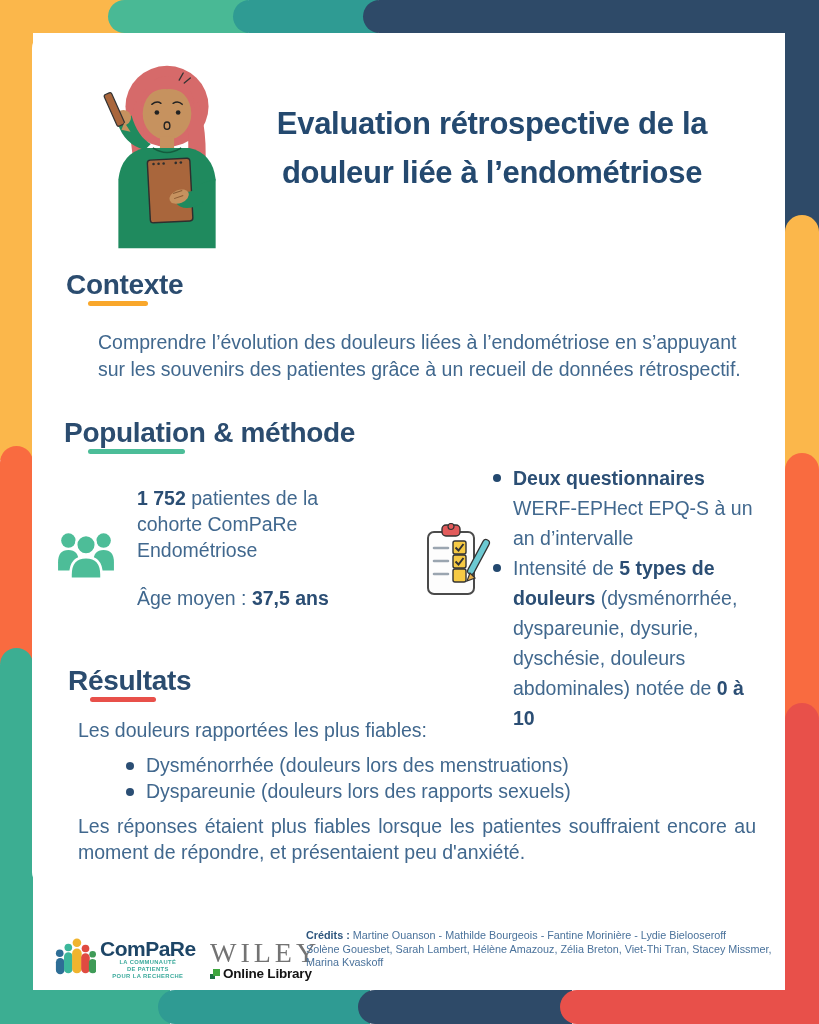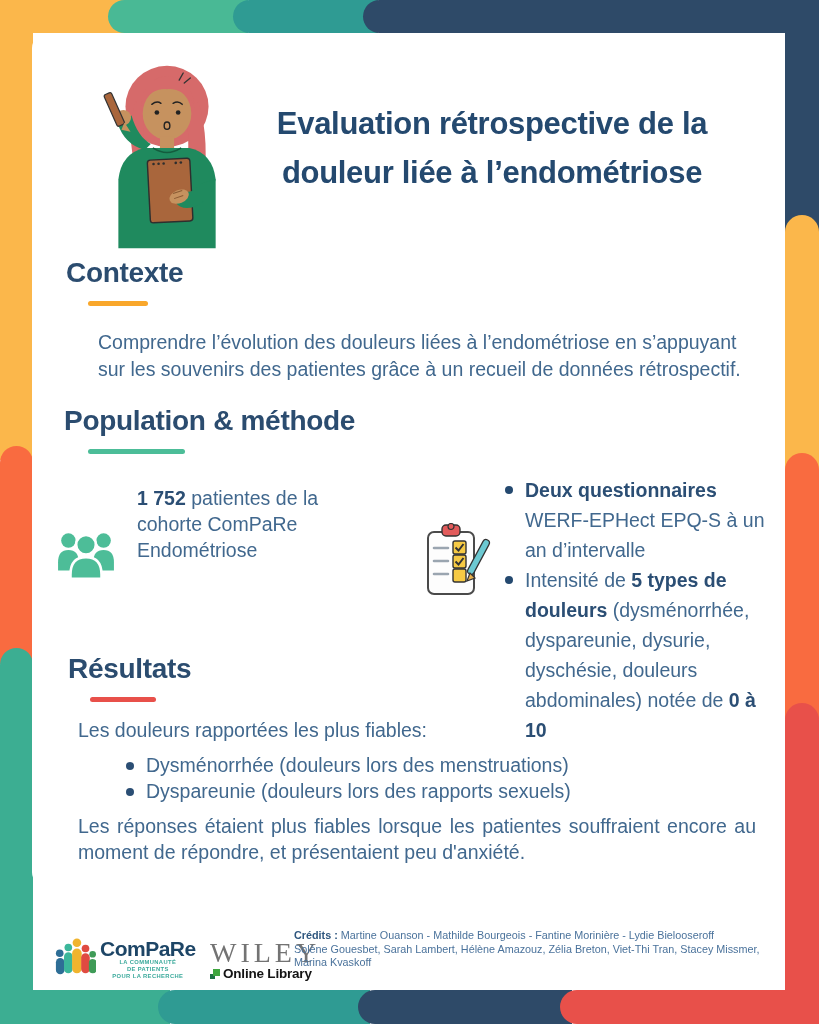--- a/index.html
+++ b/index.html
@@ -38,39 +38,39 @@
 
   
   .illustration{left:58px;top:22px;width:152px;height:194px;}
   .page-title{
     left:188px;top:66px;width:544px;text-align:center;
     font-size:31px;font-weight:800;line-height:49px;color:#24496F;
     letter-spacing:-0.3px;
   }
 
   
-  .sec-h{font-size:28px;font-weight:800;color:#2B4C6F;letter-spacing:-0.3px;}
+  .sec-h{font-size:28px;font-weight:800;color:#2B4C6F;letter-spacing:-0.3px;margin-top:12px;}
   .h-contexte{left:34px;top:224px;}
   .h-population{left:32px;top:372px;}
   .h-resultats{left:36px;top:620px;}
   .underline{height:5px;border-radius:3px;}
   .u-contexte{left:56px;top:268px;width:60px;background:#F9A72B;}
   .u-population{left:56px;top:416px;width:97px;background:#4CBD98;}
   .u-resultats{left:58px;top:664px;width:66px;background:#E8504A;}
 
   
   .body-text{font-size:19.5px;line-height:26.5px;color:#41688E;}
   .contexte-body{left:38px;top:296px;width:664px;margin-left:28px;}
 
   
   .pop-icon{left:24px;top:494px;width:60px;height:52px;}
   .pop-text{left:105px;top:452px;width:195px;font-size:19.5px;line-height:26px;color:#41688E;}
   .pop-age{margin-top:22px;}
   .clipboard-icon{left:390px;top:490px;width:70px;height:76px;}
-  .method-list{left:458px;top:430px;width:268px;margin:12px;padding:0;list-style:none;
+  .method-list{left:458px;top:430px;width:268px;margin:0;padding:0;list-style:none;
     font-size:19.5px;line-height:30px;color:#41688E;}
   .method-list li{position:relative;padding-left:23px;}
   .method-list li::before{
     content:'';position:absolute;left:3px;top:11px;width:8px;height:8px;
     border-radius:50%;background:#24496F;}
   .seg-b{font-weight:700;color:#2B4E74;}
 
   
   .res-body{left:46px;top:684px;width:678px;font-size:19.5px;line-height:26.5px;color:#41688E;}
   .res-list{margin:8px;padding:0 0 0 40px;list-style:none;}
@@ -89,21 +89,21 @@
   .compare-words{margin-left:4px;}
   .compare-name{font-size:21px;font-weight:800;color:#1D4566;letter-spacing:-0.5px;line-height:20px;}
   .compare-tag{font-size:5.8px;font-weight:700;color:#3AA99B;letter-spacing:0.4px;line-height:7px;}
   .wiley-logo{left:178px;top:908px;width:110px;}
   .wiley-name{font-family:"Liberation Serif", serif;font-size:28px;letter-spacing:4px;color:#737373;line-height:24px;}
   .wiley-sub{display:flex;align-items:center;margin-top:1px;}
   .wiley-mark{width:10px;height:10px;position:relative;margin-right:3px;flex:0 0 auto;}
   .wiley-mark .sq1{position:absolute;left:0;bottom:0;width:5px;height:5px;background:#1E7145;}
   .wiley-mark .sq2{position:absolute;right:0;top:0;width:7px;height:7px;background:#3FA63F;}
   .wiley-sub-text{font-size:13.5px;font-weight:700;color:#141414;letter-spacing:-0.2px;}
-  .credits{left:262px;top:896px;width:466px;font-size:10.8px;line-height:13.6px;color:#4A729B;}
+  .credits{left:274px;top:896px;width:466px;font-size:10.8px;line-height:13.6px;color:#4A729B;}
   .credits b{color:#2E567E;}
   .credits .ref{font-weight:700;color:#2E567E;}
 </style>
 </head>
 <body>
 
 <div class="decor d-top-yellow"></div>
 <div class="decor d-left-yellow"></div>
 <div class="decor d-top-green1 rl"></div>
 <div class="decor d-top-green2 rl"></div>
@@ -180,20 +180,21 @@
       <path d="M2 34 Q2 22 12 22 Q22 22 22 34 L22 42 L2 42 Z"></path>
       <circle cx="46" cy="13" r="7"></circle>
       <path d="M36 34 Q36 22 46 22 Q56 22 56 34 L56 42 L36 42 Z"></path>
       <circle cx="29" cy="17" r="9.5" stroke="#ffffff" stroke-width="2.5"></circle>
       <path d="M14 46 Q14 29 29 29 Q44 29 44 46 L44 50 L14 50 Z" stroke="#ffffff" stroke-width="2.5"></path>
     </g>
   </svg>
 
   <div class="pop-text">
     <div><span class="seg-b">1 752</span><span> patientes de la cohorte ComPaRe Endométriose</span></div>
+    <div class="pop-age"><span>Âge moyen : </span><span class="seg-b">37,5 ans</span></div>
   </div>
 
   <svg class="clipboard-icon" viewBox="0 0 70 76">
     <rect x="6" y="9" width="46" height="62" rx="6" fill="#FDFDFD" stroke="#4a4a4a" stroke-width="2"></rect>
     <rect x="20" y="2" width="18" height="11" rx="4" fill="#E25B5B" stroke="#333" stroke-width="1.4"></rect>
     <circle cx="29" cy="3.5" r="3" fill="#E25B5B" stroke="#333" stroke-width="1.2"></circle>
     <path d="M12 25 H26 M12 38 H26 M12 51 H26" stroke="#9aa5b0" stroke-width="2.6" stroke-linecap="round"></path>
     <rect x="31" y="18" width="13" height="13" rx="2" fill="#F6CA45" stroke="#333" stroke-width="1.4"></rect>
     <path d="M33.5 24.5 l3 3 l5 -6.5" stroke="#333" stroke-width="2" fill="none"></path>
     <rect x="31" y="32" width="13" height="13" rx="2" fill="#F6CA45" stroke="#333" stroke-width="1.4"></rect>

